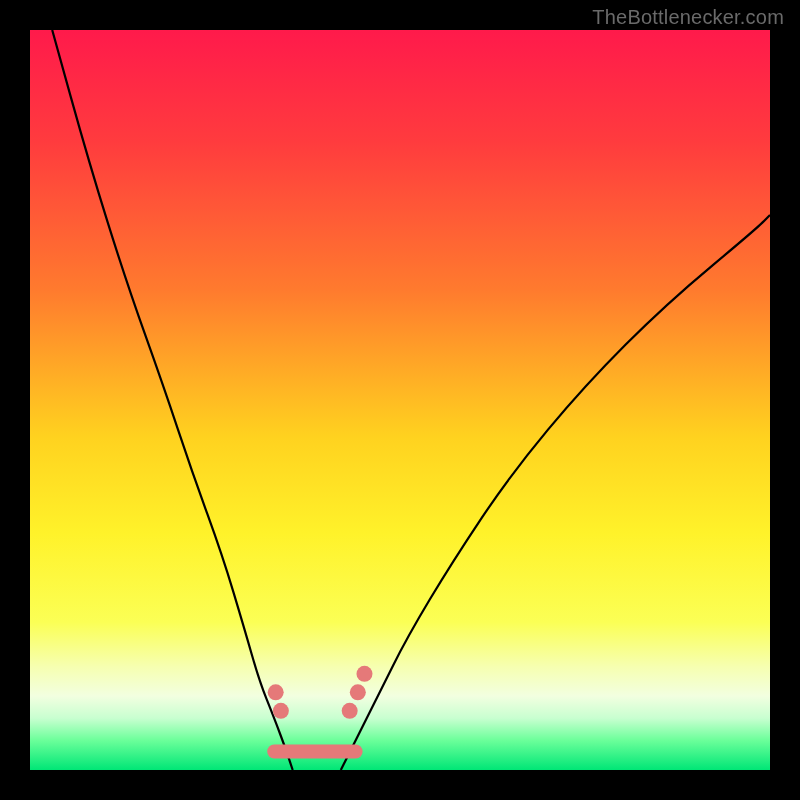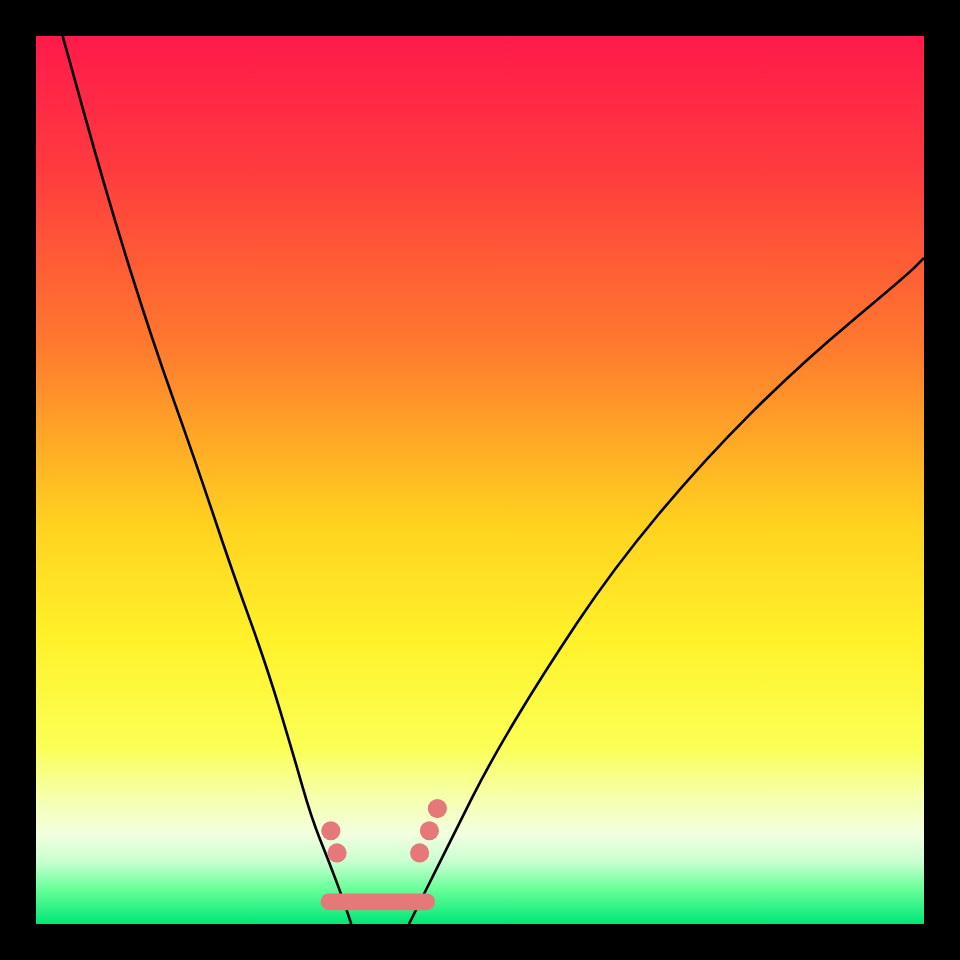--- a/index.html
+++ b/index.html
@@ -82,14 +82,15 @@
           <circle cx="245.68" cy="662.3" r="8" fill="#e57979"></circle>
           <circle cx="250.85999999999999" cy="680.8" r="8" fill="#e57979"></circle>
           <circle cx="319.68000000000006" cy="680.8" r="8" fill="#e57979"></circle>
           <circle cx="327.81999999999994" cy="662.3" r="8" fill="#e57979"></circle>
           <circle cx="334.48" cy="643.8" r="8" fill="#e57979"></circle>
         </g>
     </svg>
 
   </div>
 
+  <div class="watermark">TheBottleneсker.com</div>
 
 </div>
 
 </body></html>

